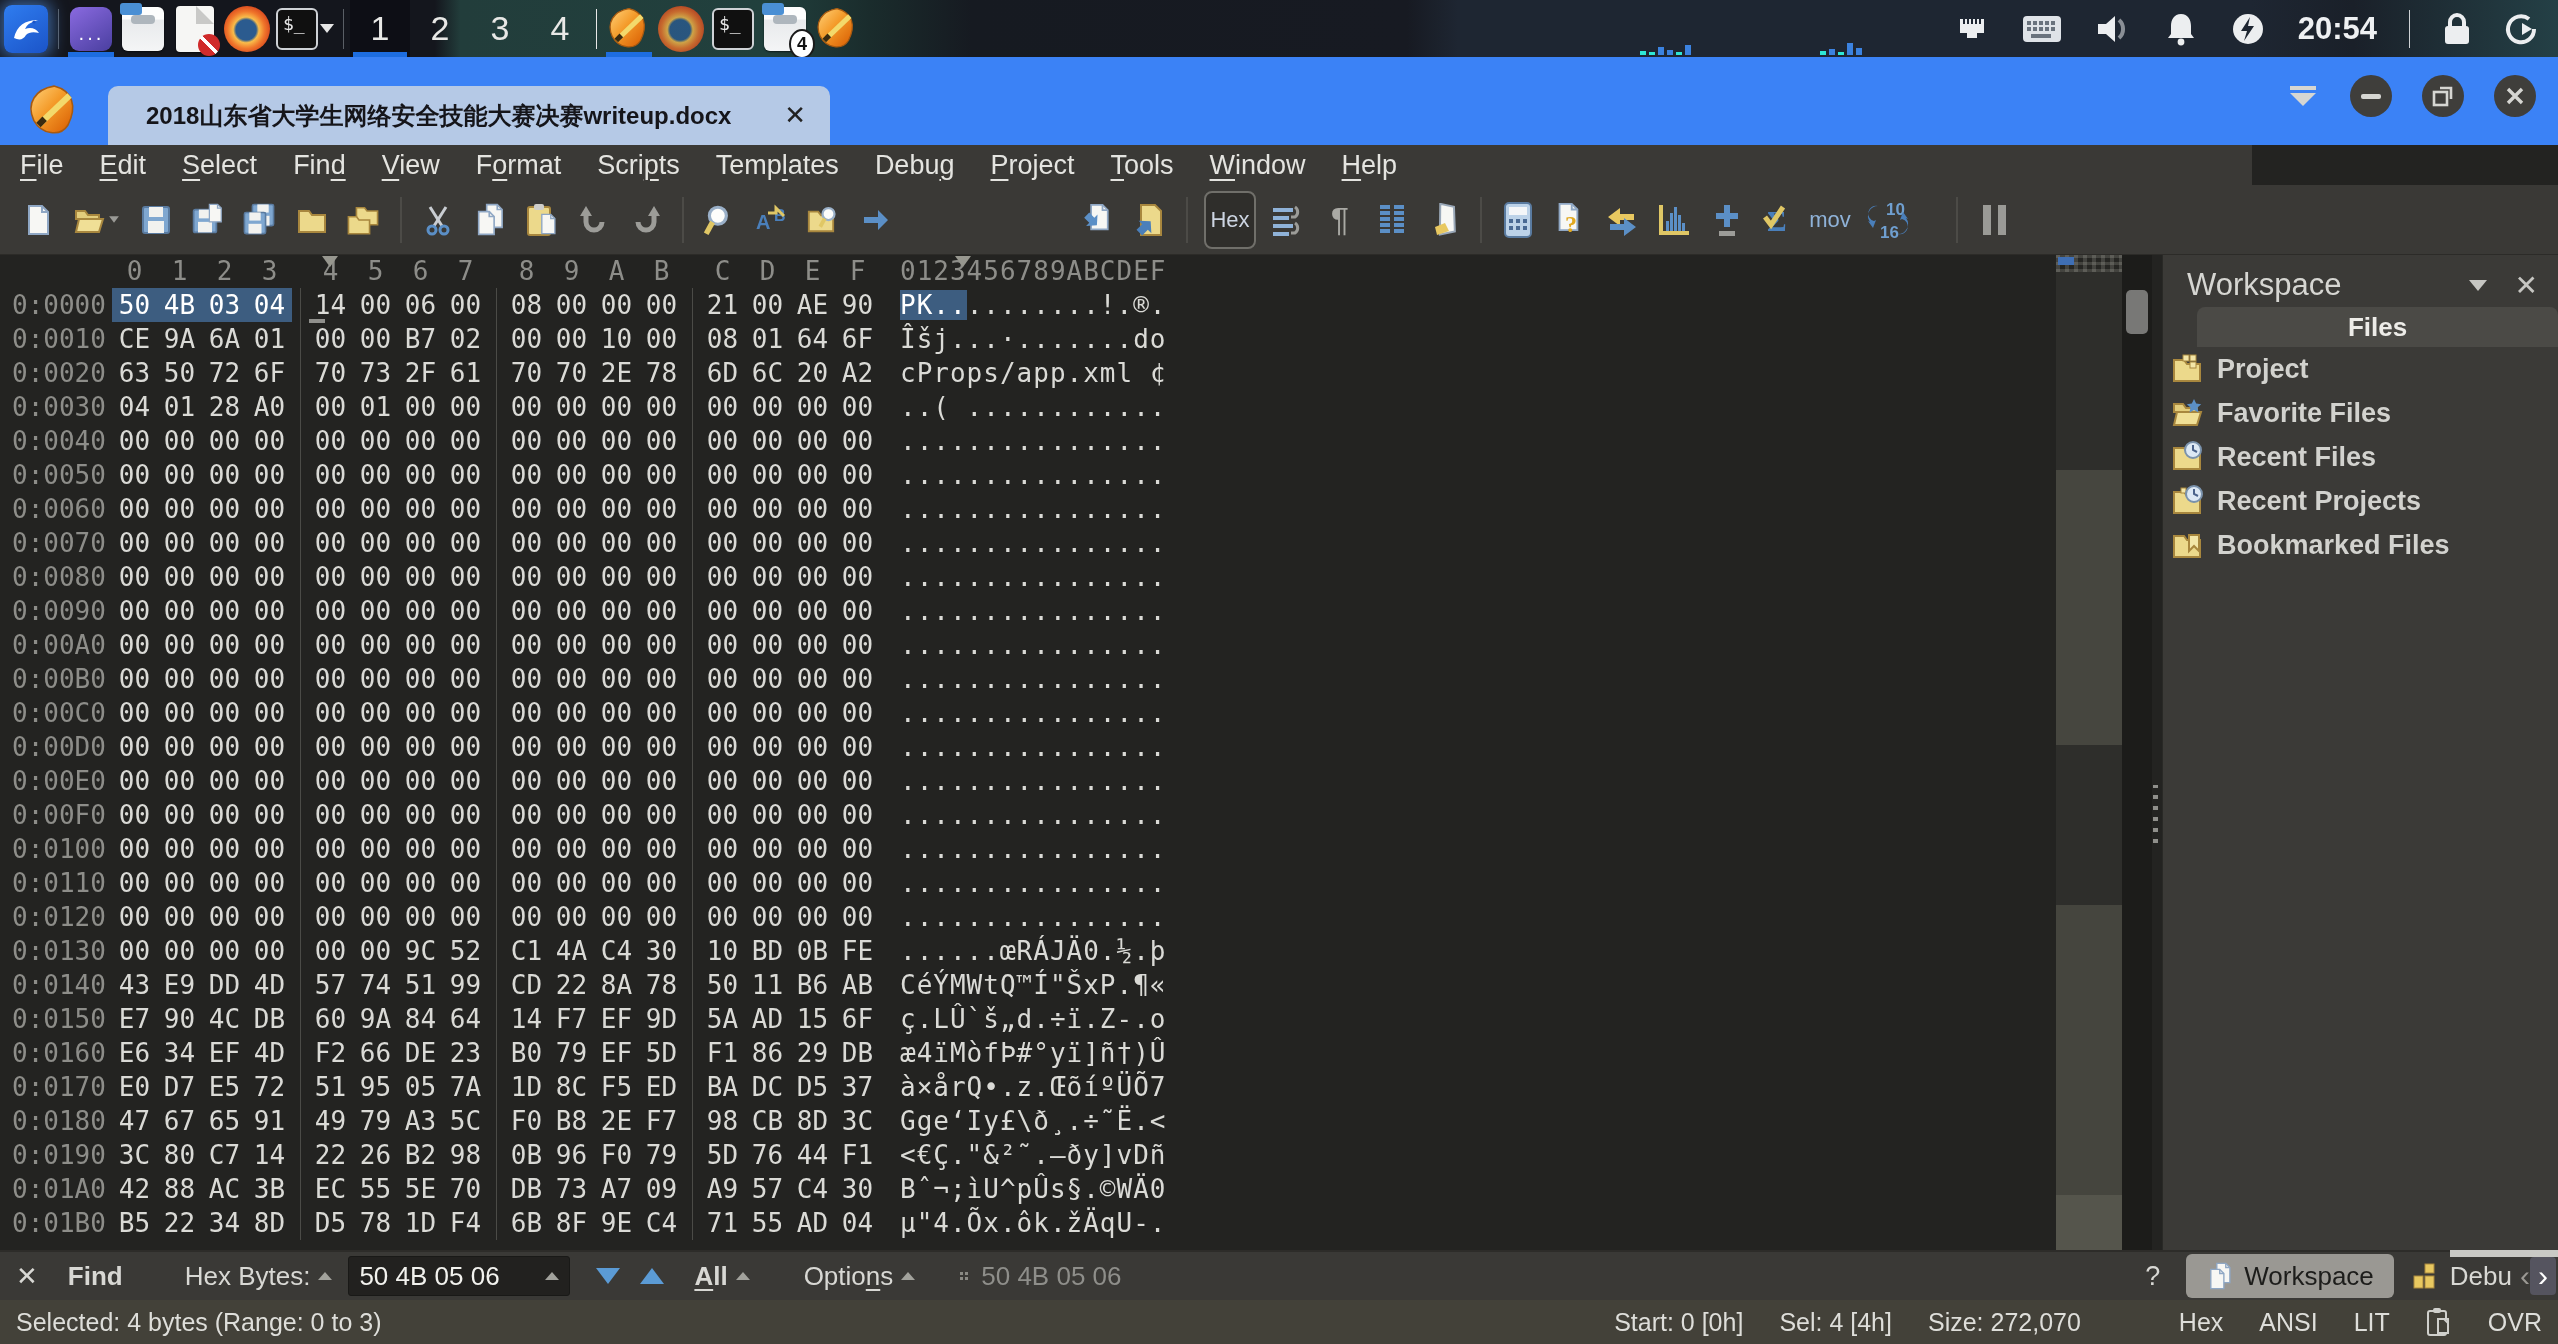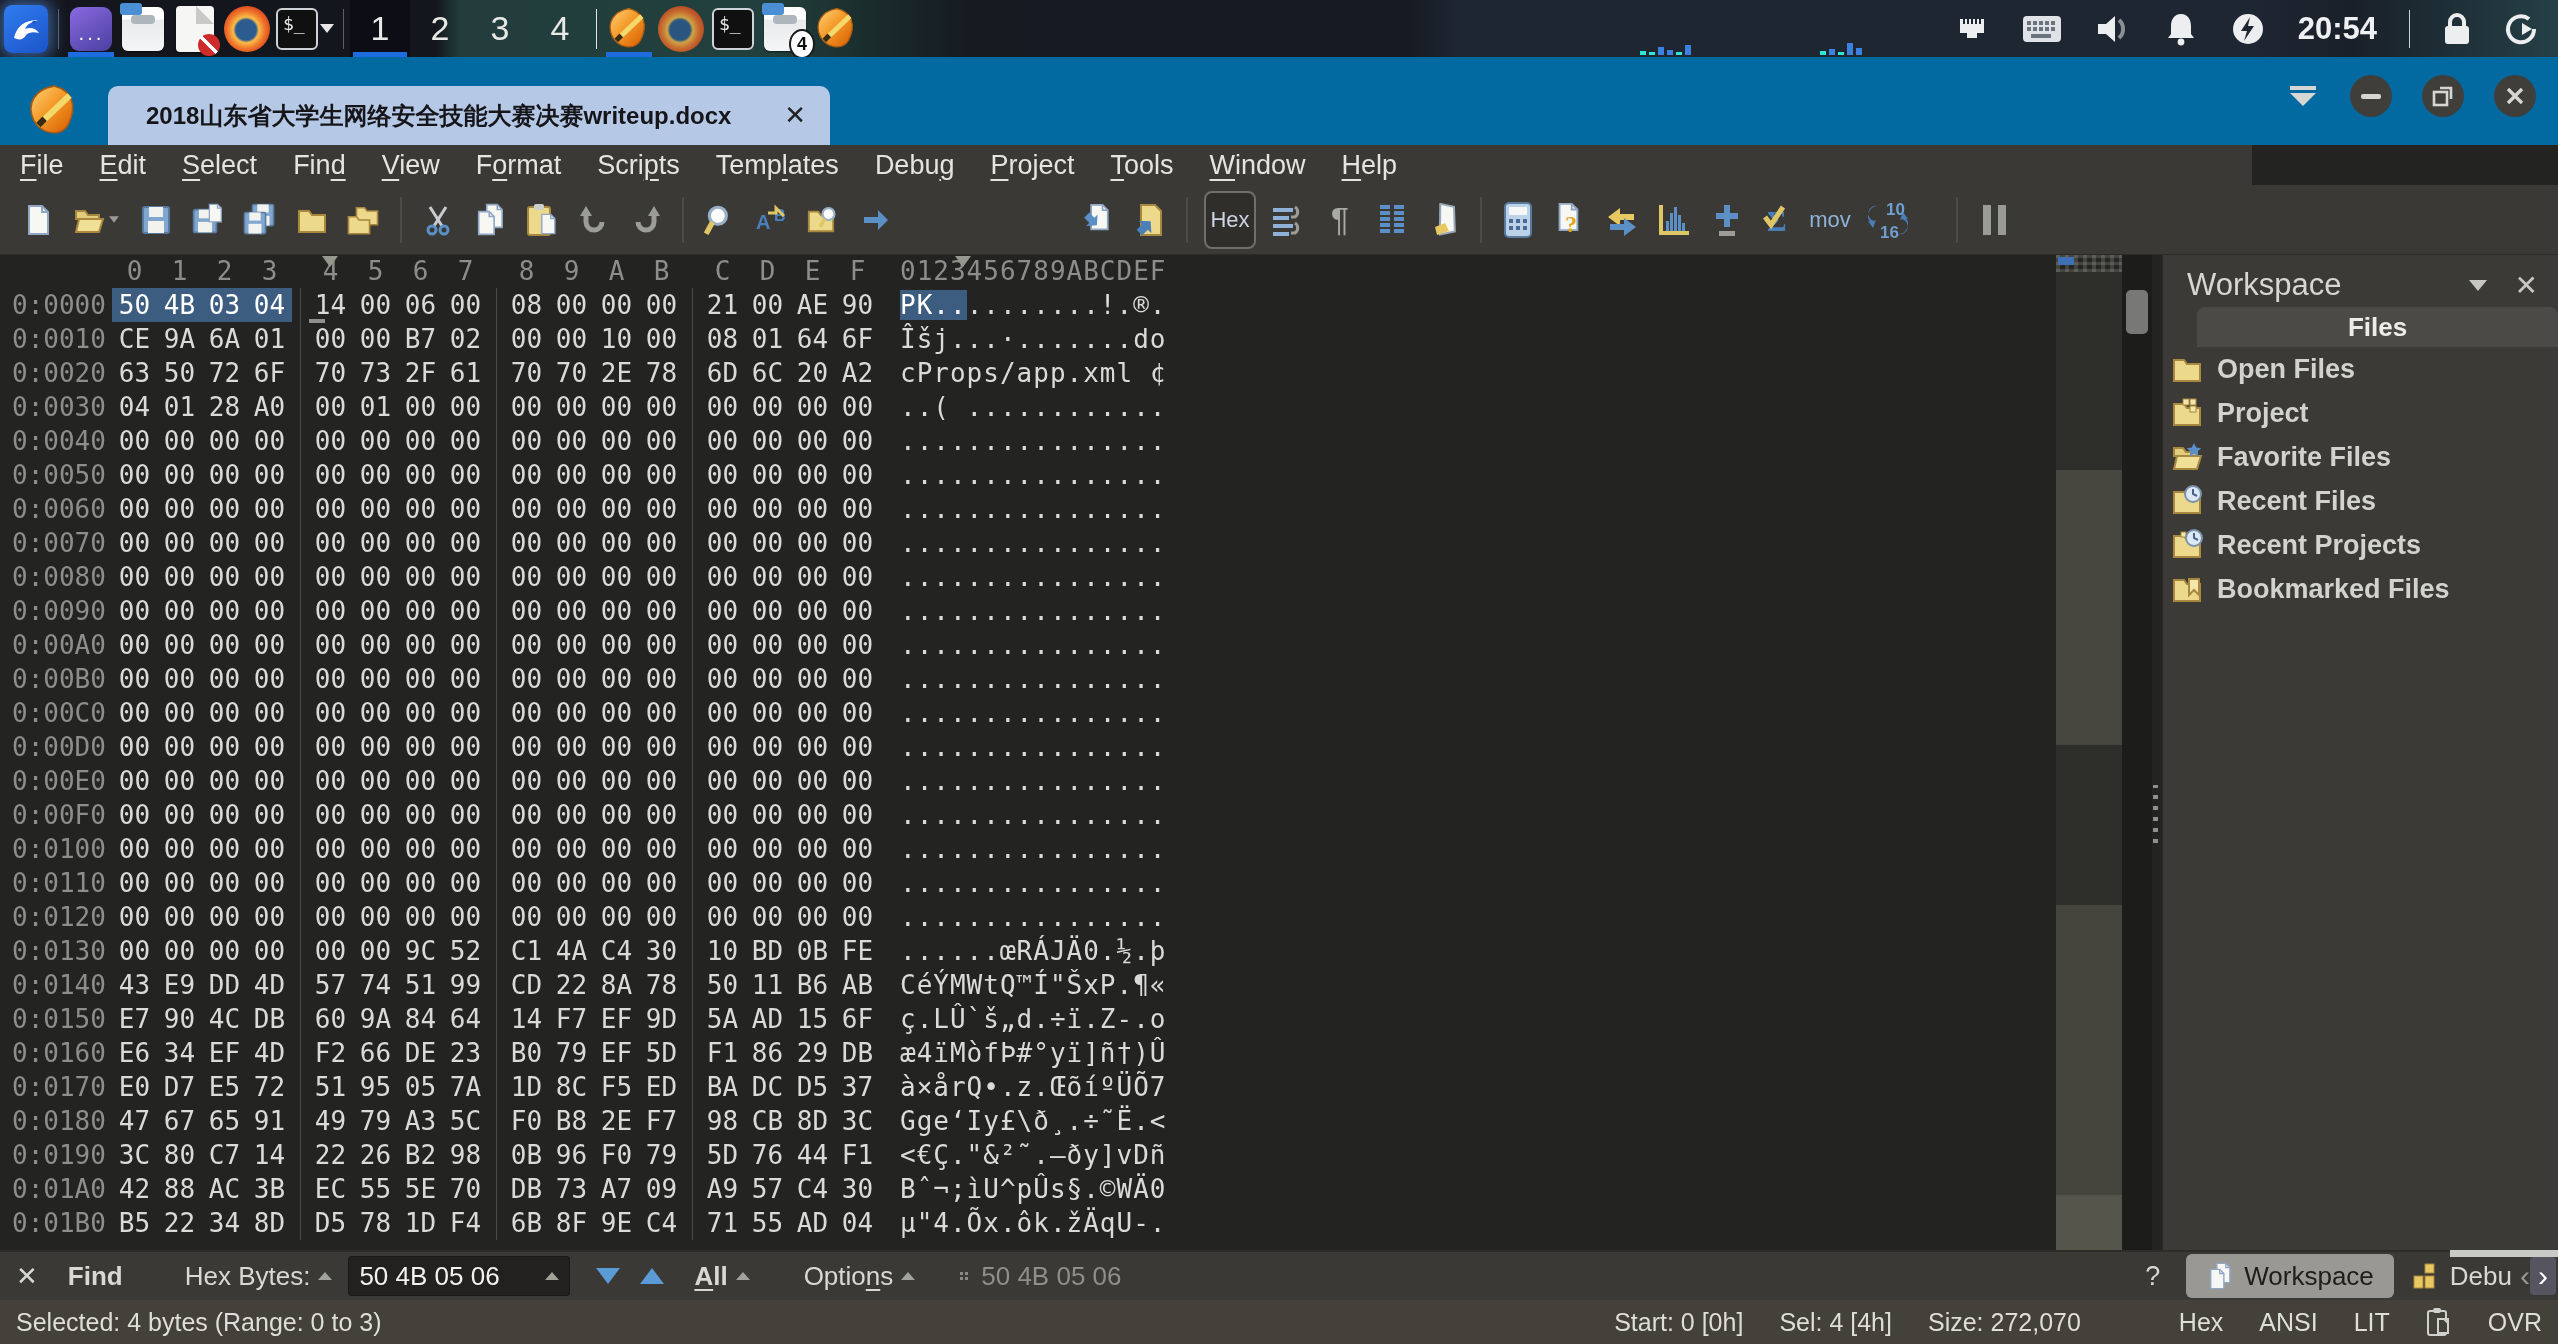--- a/index.html
+++ b/index.html
@@ -34,21 +34,21 @@
   .desk.active{background:rgba(8,10,14,.55);}
   .badge{position:absolute;right:-4px;bottom:-2px;width:22px;height:26px;background:#fff;border:2px solid #1a1a1a;border-radius:50%;
     color:#111;font-size:18px;font-weight:bold;display:flex;align-items:center;justify-content:center;}
   .mini-graph{position:absolute;bottom:2px;display:flex;align-items:flex-end;gap:3px;}
   .mini-graph i{display:block;background:#2ee6d6;width:6px;height:4px;}
   .mini-graph i.b{background:#3b82e0;}
   .tray{margin-left:auto;display:flex;align-items:center;gap:32px;padding-right:18px;}
   .tray .clock{color:#eef0f2;font-size:31px;font-weight:700;}
   .tray-sep{width:1px;height:38px;background:#cfd2d6;}
   
-  .titlebar{position:absolute;left:0;top:57px;width:2558px;height:88px;background:#0369a1;}
+  .titlebar{position:absolute;left:0;top:57px;width:2558px;height:88px;background:#3b82f6;}
   .app-badge{position:absolute;left:26px;top:26px;}
   .tab{position:absolute;left:108px;top:29px;width:722px;height:59px;background:#b5c9e6;border-radius:10px 10px 0 0;
     display:flex;align-items:center;padding:0 24px 0 38px;box-sizing:border-box;color:#15151a;font-weight:bold;font-size:24px;}
   .tab .title{white-space:nowrap;overflow:hidden;}
   .tab .tclose{margin-left:auto;font-size:26px;font-weight:normal;color:#222;padding-left:16px;}
   .wctrls{position:absolute;right:22px;top:18px;display:flex;align-items:center;gap:30px;}
   .wbtn{width:42px;height:42px;border-radius:50%;background:#3f3e3b;display:flex;align-items:center;justify-content:center;}
   .shade{display:flex;flex-direction:column;align-items:center;gap:3px;margin-right:4px;}
   .shade .bar{width:26px;height:4px;background:#d6d6d2;}
   .shade .v{width:0;height:0;border-left:13px solid transparent;border-right:13px solid transparent;border-top:13px solid #d6d6d2;}
@@ -635,26 +635,20 @@
 
   <div class="workspace">
     <div class="ws-title">
       <span>Workspace</span>
       <div class="ws-caret"></div>
       <span class="ws-x">✕</span>
     </div>
     <div class="ws-files">Files</div>
     <div>
       <div class="ws-item">
-        <svg width="32" height="32">
-            <use href="#i-folder"></use>
-          </svg>
-        <span>Open Files</span>
-      </div>
-      <div class="ws-item">
         <svg width="32" height="32" viewBox="0 0 32 32">
             <use href="#i-folder"></use>
             <g fill="#f3e6a8" stroke="#a8873e">
               <rect x="12" y="2" width="6" height="6"></rect>
               <rect x="19" y="2" width="6" height="6"></rect>
               <rect x="19" y="9" width="6" height="6"></rect>
             </g>
           </svg>
         <span>Project</span>
       </div>

